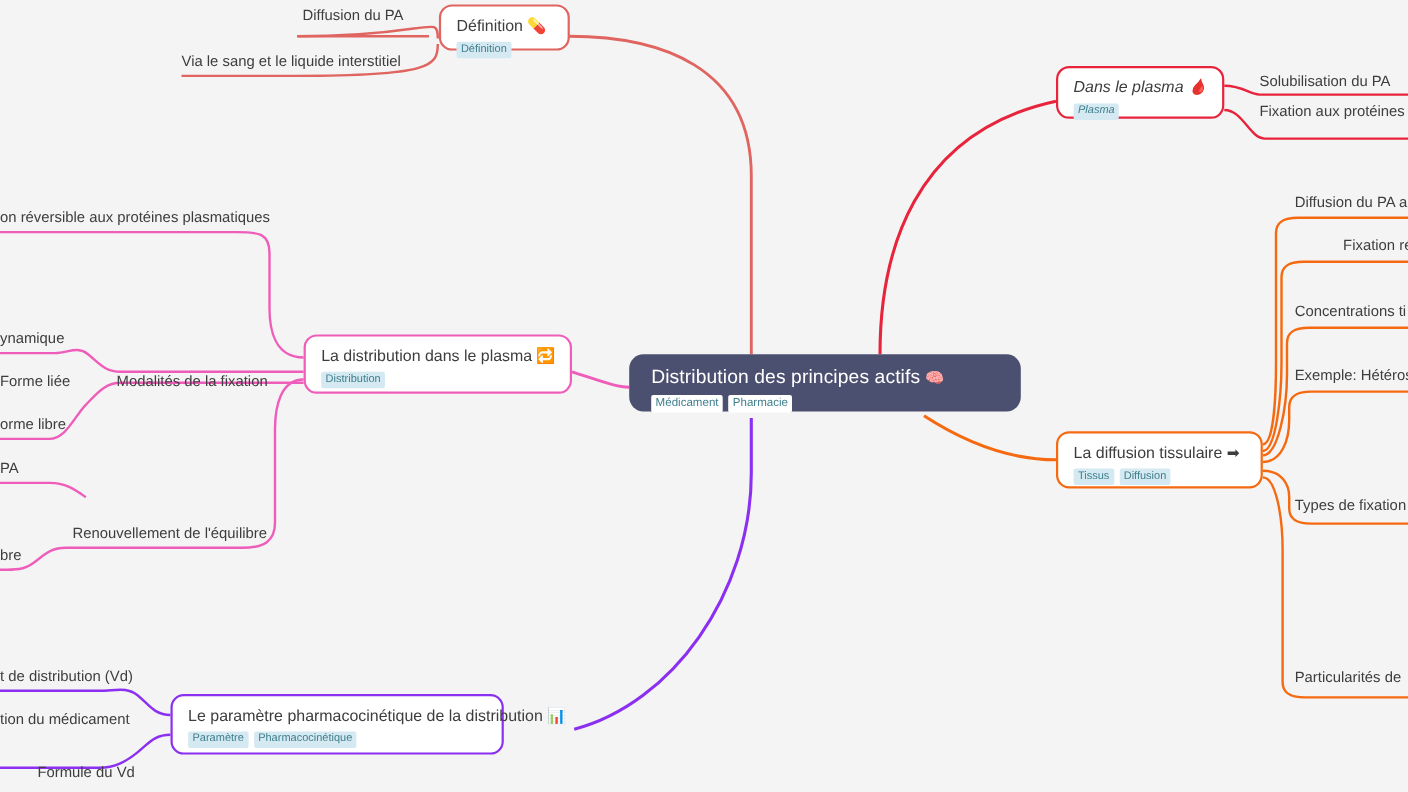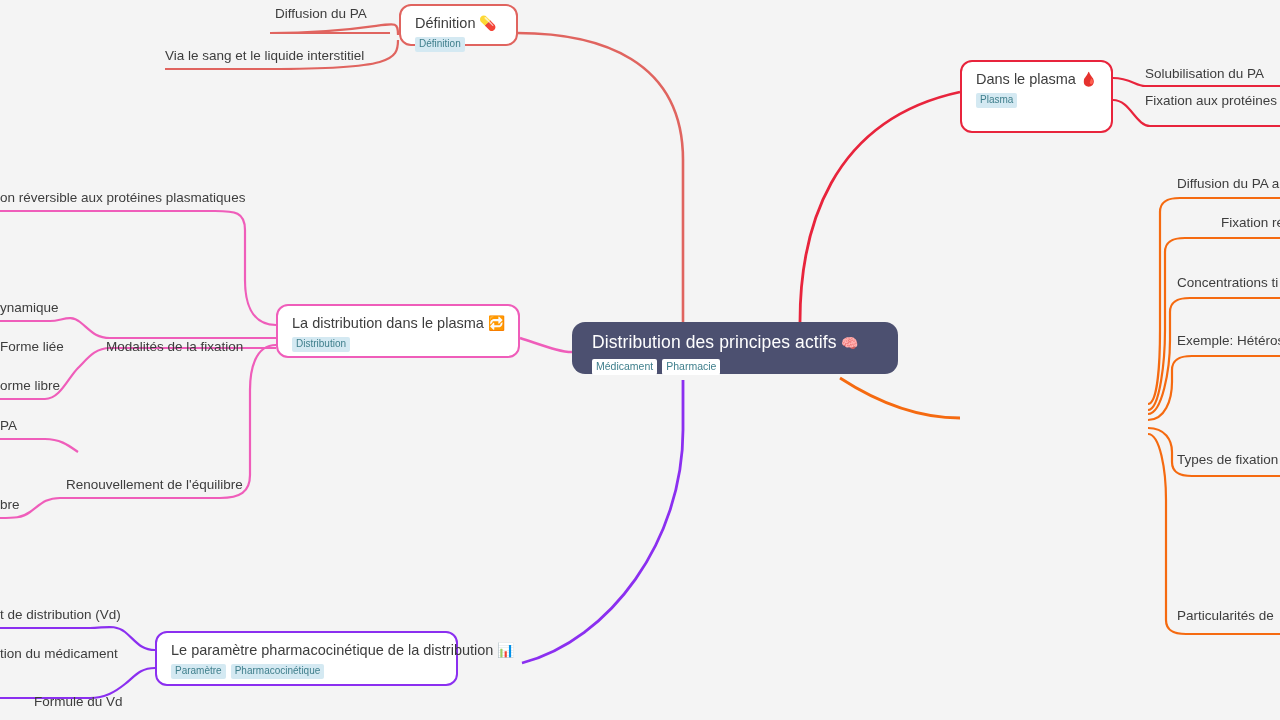--- a/index.html
+++ b/index.html
@@ -7,21 +7,21 @@
     width:1280px;height:720px;overflow:hidden;position:relative;
     background:#f4f4f4;
     font-family:"Liberation Sans","DejaVu Sans",sans-serif;
     -webkit-font-smoothing:antialiased;
   }
   #canvas{position:absolute;inset:0;width:1280px;height:720px;}
   svg.links{position:absolute;left:0;top:0;width:1280px;height:720px;pointer-events:none;}
 
   
   .central{
-    position:absolute;left:572px;top:322px;width:326px;height:52px;
+    position:absolute;left:572px;top:322px;width:356px;height:52px;
     background:#4c5070;border-radius:13px;
     box-sizing:border-box;padding:10px 20px 0 20px;
     display:flex;flex-direction:column;justify-content:flex-start;
   }
   .central .ttl{
     color:#ffffff;font-size:17.5px;line-height:21px;white-space:nowrap;
     font-weight:400;letter-spacing:.1px;
   }
   .central .tags{display:flex;gap:5px;margin-top:5px;}
   .central .tag{
@@ -109,21 +109,21 @@
       <span>Définition</span>
       <span class="emoji">💊</span>
     </div>
     <div class="tags">
       <span class="tag">Définition</span>
     </div>
   </div>
   <div class="leaf" style="left:275px;top:5px;">Diffusion du PA</div>
   <div class="leaf" style="left:165px;top:47px;">Via le sang et le liquide interstitiel</div>
 
-  <div class="node" style="left:960px;top:60px;width:153px;height:73px;border-color:#e8243c;">
+  <div class="node" style="left:960px;top:60px;width:153px;height:48px;border-color:#e8243c;font-style:italic;">
     <div class="ttl">
       <span>Dans le plasma</span>
       <span class="emoji">🩸</span>
     </div>
     <div class="tags">
       <span class="tag">Plasma</span>
     </div>
   </div>
   <div class="leaf" style="left:1145px;top:65px;">Solubilisation du PA</div>
   <div class="leaf" style="left:1145px;top:92px;">Fixation aux protéines</div>
@@ -139,20 +139,30 @@
   </div>
   <div class="leaf" style="left:0px;top:189px;">on réversible aux protéines plasmatiques</div>
   <div class="leaf" style="left:0px;top:299px;">ynamique</div>
   <div class="leaf" style="left:0px;top:338px;">Forme liée</div>
   <div class="leaf" style="left:106px;top:338px;">Modalités de la fixation</div>
   <div class="leaf" style="left:0px;top:377px;">orme libre</div>
   <div class="leaf" style="left:0px;top:417px;">PA</div>
   <div class="leaf" style="left:66px;top:476px;">Renouvellement de l'équilibre</div>
   <div class="leaf" style="left:0px;top:496px;">bre</div>
 
+  <div class="node" style="left:960px;top:392px;width:188px;height:52px;border-color:#f56a10;">
+    <div class="ttl">
+      <span>La diffusion tissulaire</span>
+      <span class="emoji">➡</span>
+    </div>
+    <div class="tags">
+      <span class="tag">Tissus</span>
+      <span class="tag">Diffusion</span>
+    </div>
+  </div>
   <div class="leaf" style="left:1177px;top:175px;">Diffusion du PA a</div>
   <div class="leaf" style="left:1177px;top:214px;margin-left:44px;">Fixation réversibl</div>
   <div class="leaf" style="left:1177px;top:274px;">Concentrations ti</div>
   <div class="leaf" style="left:1177px;top:332px;">Exemple: Hétéros</div>
   <div class="leaf" style="left:1177px;top:451px;">Types de fixation</div>
   <div class="leaf" style="left:1177px;top:607px;">Particularités de</div>
 
   <div class="node" style="left:155px;top:631px;width:303px;height:55px;border-color:#8b2ff0;">
     <div class="ttl">
       <span>Le paramètre pharmacocinétique de la distribution</span>

